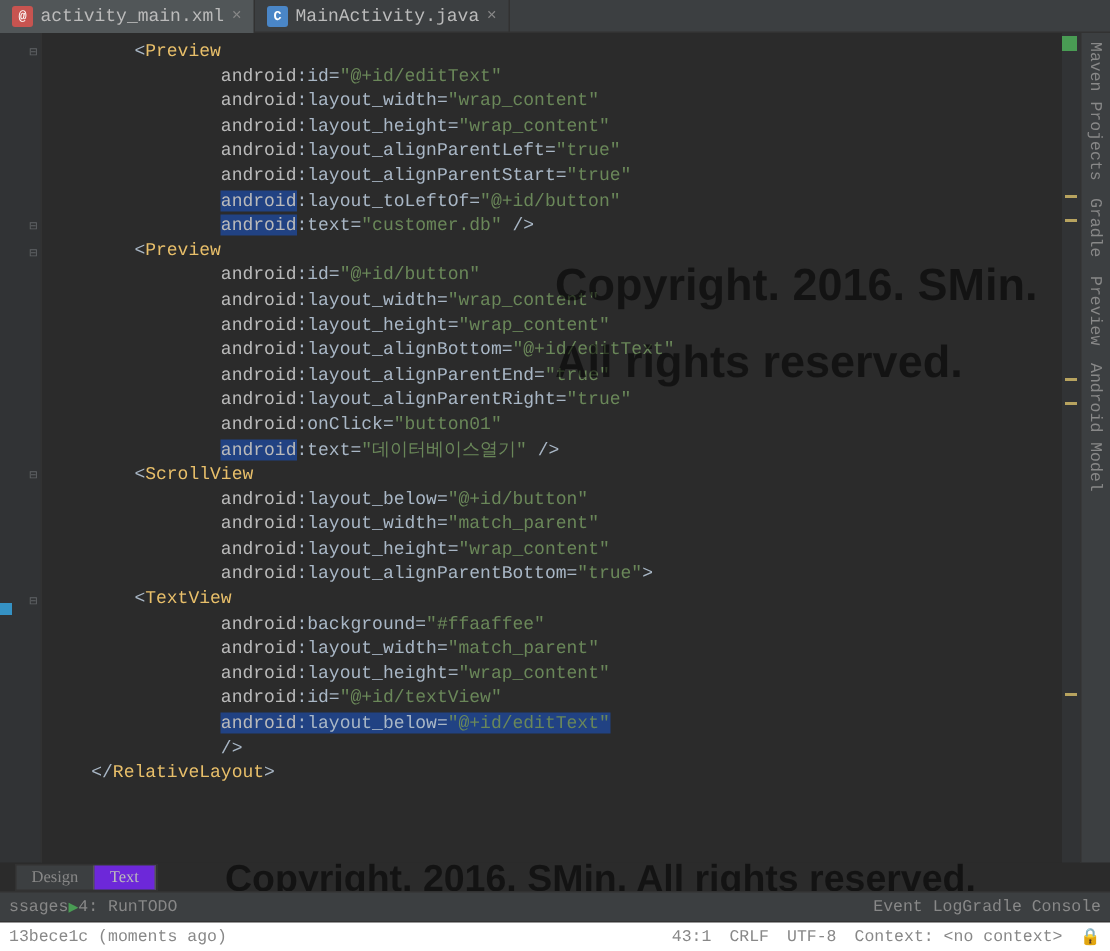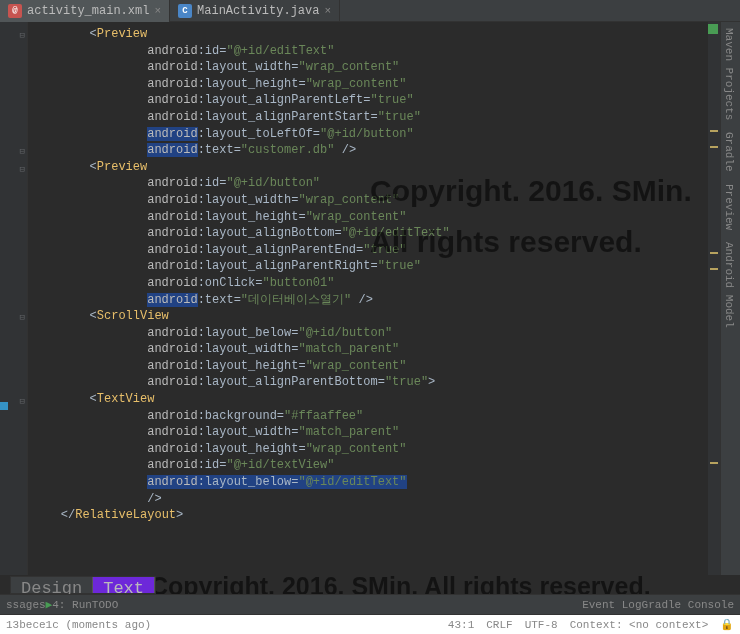--- a/index.html
+++ b/index.html
@@ -25,21 +25,21 @@
 .punc { color:#a9b7c6; }
 .right-bar { position:absolute; right:0; top:22px; width:20px; height:553px; background:#3c3f41; border-left:1px solid #323232; }
 .right-tool { writing-mode:vertical-rl; font-size:11px; color:#888; padding:6px 2px; text-align:center; }
 .minimap { position:absolute; right:20px; top:22px; width:12px; height:553px; background:#313335; }
 .mark { position:absolute; right:2px; width:8px; height:2px; background:#b7a35f; }
 .mark.g { background:#499c54; }
 .watermark { position:absolute; color:rgba(0,0,0,0.55); font-family:Arial,sans-serif; font-weight:bold; pointer-events:none; }
 .wm1 { top:165px; left:370px; font-size:30px; line-height:1.7; width:340px; }
 .wm2 { top:572px; left:150px; font-size:25px; white-space:nowrap; }
 .bottom-tabs { position:absolute; bottom:40px; left:10px; height:18px; display:flex; background:#3c3f41; border:1px solid #323232; }
-.btab { padding:2px 10px; font-size:17px; color:#888; border-right:1px solid #555; cursor:pointer; }
+.btab { padding:2px 10px; font-size:11px; color:#888; border-right:1px solid #555; cursor:pointer;font-family:Liberation Serif, serif; }
 .btab.active { background:#6d28d9; color:#bbb; }
 .status1 { position:absolute; bottom:20px; left:0; right:0; height:20px; background:#3c3f41; border-top:1px solid #323232; display:flex; align-items:center; font-size:11px; color:#888; padding:0 6px; gap:0; }
 .status2 { position:absolute; bottom:0; left:0; right:0; height:20px; background:#ffffff; border-top:1px solid #323232; display:flex; align-items:center; font-size:11px; color:#888; padding:0 6px; justify-content:space-between; }
 .sgroup { display:flex; gap:12px; align-items:center; }
 .run-icon { color:#499c54; }
 .br-mark { position:absolute; left:0; top:380px; width:8px; height:8px; background:#3592c4; }
 </style>
 </head>
 <body>
 

